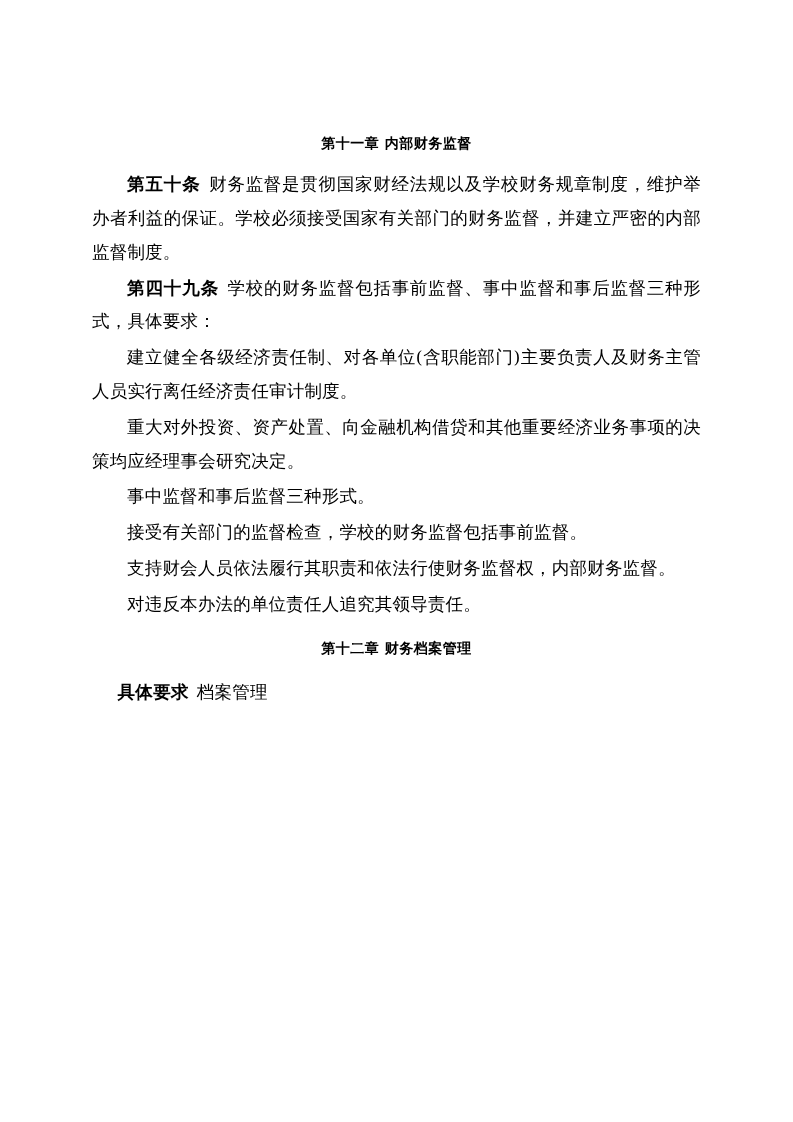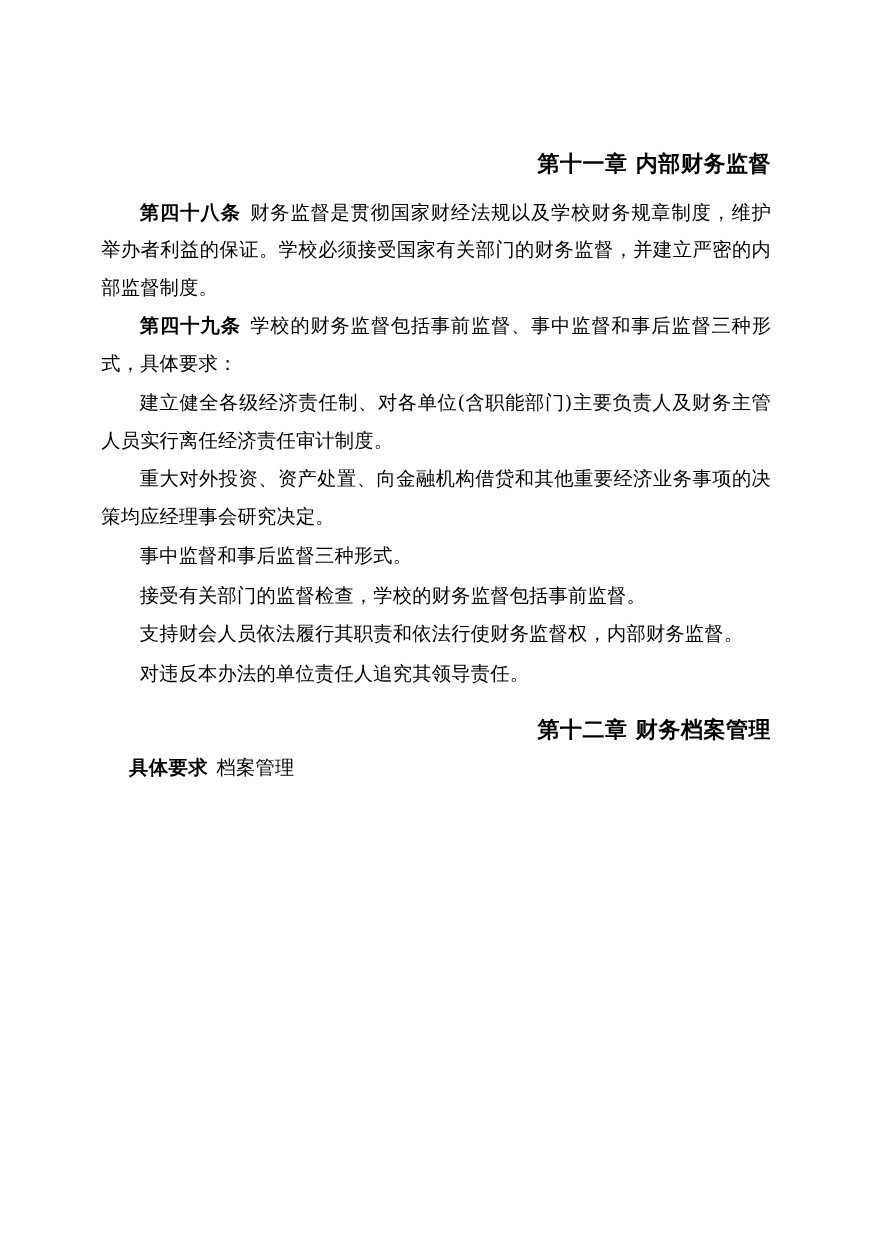--- a/index.html
+++ b/index.html
@@ -20,29 +20,29 @@
     height: 1122px;
     box-sizing: border-box;
     padding: 132px 92px 60px 92px;
   }
   .doc-body {
     width: 100%;
   }
   h2.chapter-heading {
     font-family: "DejaVu Sans", "Liberation Sans", sans-serif;
     font-weight: bold;
-    font-size: 20px;
-    text-align: right;
+    font-size: 14px;
+    text-align: center;
     margin: 0 0 14px 0;
     letter-spacing: 0.5px;
     line-height: 1.6;
   }
   h2.chapter-heading.second {
     margin-top: 16px;
-    margin-bottom: 4px;
+    margin-bottom: 16px;
   }
   p.para {
     font-size: 17.5px;
     line-height: 1.93;
     margin: 0 0 2px 0;
     text-align: justify;
     text-justify: inter-ideograph;
     letter-spacing: 0.2px;
   }
   p.indent2 {
@@ -62,21 +62,21 @@
   }
 </style>
 </head>
 <body>
 
 <div class="page">
   <div class="doc-body">
 
     <h2 class="chapter-heading">第十一章  内部财务监督</h2>
 
-    <p class="para indent2"><span class="art-label">第四十八条</span><span class="art-gap"></span><span>财务监督是贯彻国家财经法规以及学校财务规章制度，维护举办者利益的保证。学校必须接受国家有关部门的财务监督，并建立严密的内部监督制度。</span></p>
+    <p class="para indent2"><span class="art-label">第五十条</span><span class="art-gap"></span><span>财务监督是贯彻国家财经法规以及学校财务规章制度，维护举办者利益的保证。学校必须接受国家有关部门的财务监督，并建立严密的内部监督制度。</span></p>
 
     <p class="para indent2"><span class="art-label">第四十九条</span><span class="art-gap"></span><span>学校的财务监督包括事前监督、事中监督和事后监督三种形式，具体要求：</span></p>
 
     <p class="para indent2">建立健全各级经济责任制、对各单位(含职能部门)主要负责人及财务主管人员实行离任经济责任审计制度。</p>
 
     <p class="para indent2">重大对外投资、资产处置、向金融机构借贷和其他重要经济业务事项的决策均应经理事会研究决定。</p>
 
 
     <p class="para indent2">事中监督和事后监督三种形式。</p>
 

